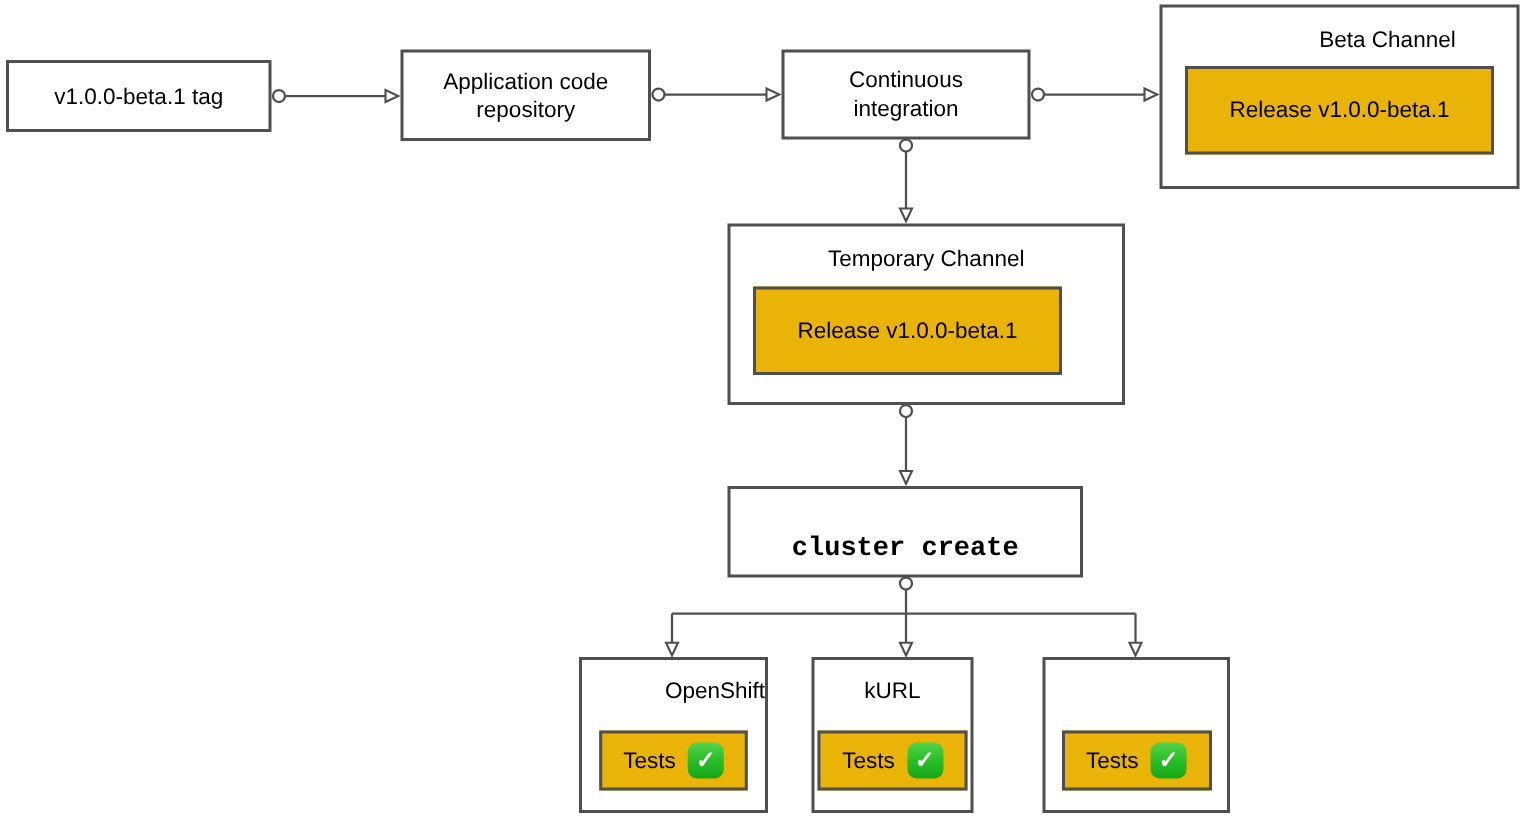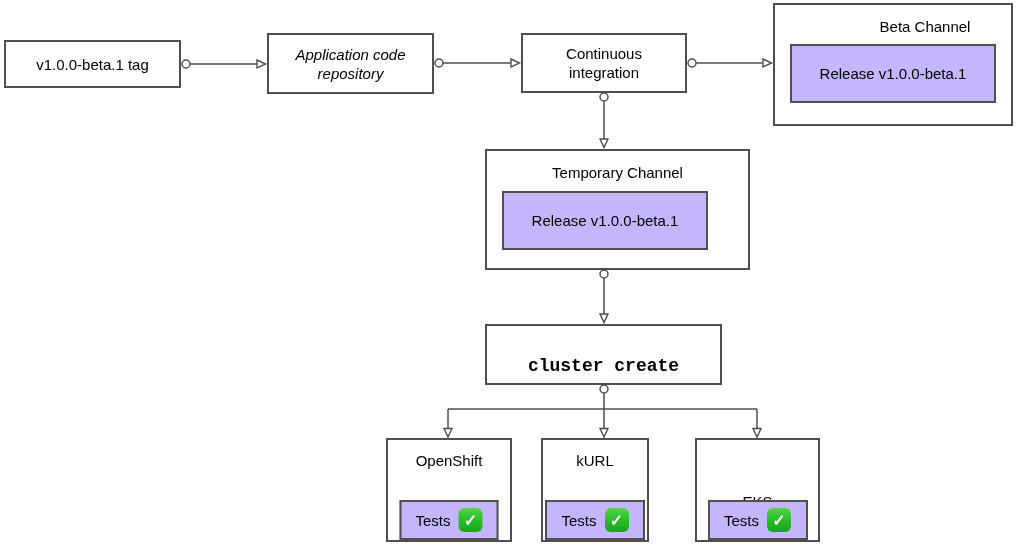--- a/index.html
+++ b/index.html
@@ -45,39 +45,38 @@
     position: absolute;
     left: 0;
     width: 100%;
     text-align: center;
     font-size: 15px;
     line-height: 19px;
   }
   .inner-node {
     position: absolute;
     box-sizing: border-box;
-    background: #c4b5fd;
+    background: #eab308;
     border: 2px solid #4f4f4f;
     display: flex;
     align-items: center;
     justify-content: center;
     text-align: center;
     font-size: 15px;
     line-height: 19px;
   }
   .mono-label {
     font-family: "Liberation Mono", "DejaVu Sans Mono", monospace;
     font-weight: bold;
     font-size: 18px;
     letter-spacing: 0px;
     margin-top: 24px;
   }
   .tests-inner {
     gap: 8px;
-    margin-top: 13px;
   }
   .check-badge {
     display: inline-flex;
     align-items: center;
     justify-content: center;
     width: 24px;
     height: 24px;
     border-radius: 6px;
     background: linear-gradient(180deg, #55d44a 0%, #2cc02c 45%, #16a716 100%);
     color: #ffffff;
@@ -132,21 +131,21 @@
         <line x1="604" y1="409" x2="604" y2="428.5" marker-end="url(#arrow)"></line>
         <line x1="757" y1="409" x2="757" y2="428.5" marker-end="url(#arrow)"></line>
       </g>
     </g>
   </svg>
 
   <div class="node leaf" style="left:4px; top:40px; width:177px; height:48px;">
     <span>v1.0.0-beta.1 tag</span>
   </div>
 
-  <div class="node leaf" style="left:267px; top:33px; width:167px; height:61px;font-style:italic;">
+  <div class="node leaf" style="left:267px; top:33px; width:167px; height:61px;">
     <span>Application code
 repository</span>
   </div>
 
   <div class="node leaf" style="left:521px; top:33px; width:166px; height:60px;justify-content:center;">
     <span>Continuous
 integration</span>
   </div>
 
   <div class="node container-node" style="left:773px; top:3px; width:240px; height:123px;">
@@ -161,21 +160,21 @@
     <div class="inner-node" style="left:15px; top:40px; width:206px; height:59px;">
       <span>Release v1.0.0-beta.1</span>
     </div>
   </div>
 
   <div class="node leaf" style="left:485px; top:324px; width:237px; height:61px;">
     <span class="mono-label">cluster create</span>
   </div>
 
   <div class="node container-node" style="left:386px; top:438px; width:126px; height:104px;">
-    <div class="node-title" style="top:11px;">OpenShift</div>
+    <div class="node-title" style="top:11px;text-align:right;">OpenShift</div>
     <div class="inner-node tests-inner" style="left:50%; transform:translateX(-50%); top:47px; width:99px; height:40px;">
       <span>Tests</span>
       <span class="check-badge">
         <span>✓</span>
       </span>
     </div>
   </div>
 
   <div class="node container-node" style="left:541px; top:438px; width:108px; height:104px;">
     <div class="node-title" style="top:11px;">kURL</div>

